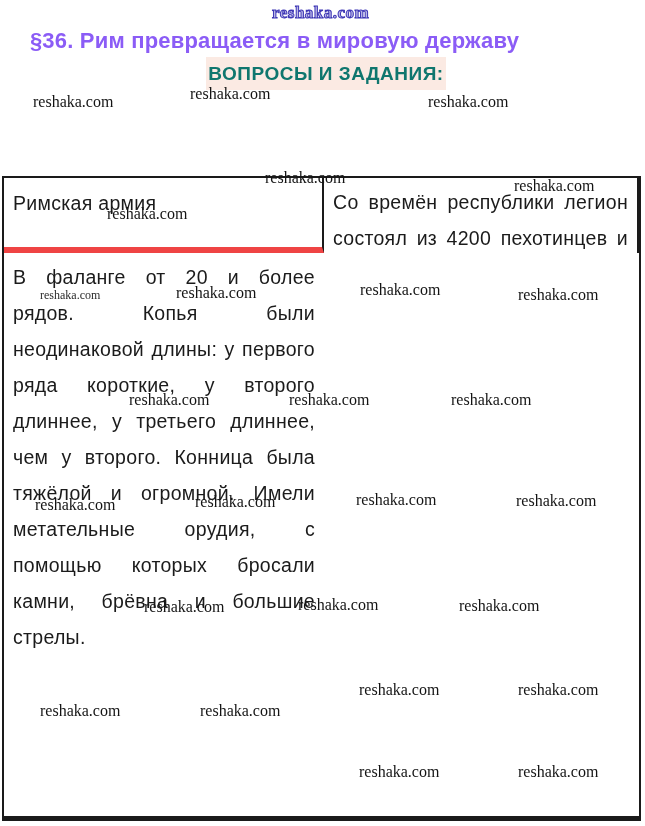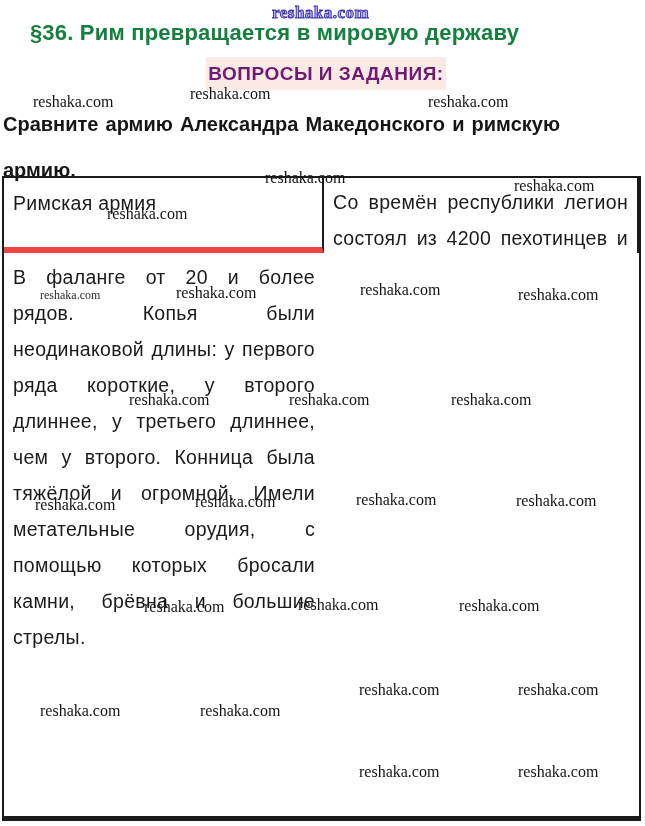--- a/index.html
+++ b/index.html
@@ -5,24 +5,24 @@
   html,body { margin:0; padding:0; background:#ffffff; }
   .page {
     position:relative;
     width:645px; height:826px;
     background:#ffffff;
     font-family:"Liberation Sans","DejaVu Sans",sans-serif;
     color:#1b1b1b;
     overflow:hidden;
   }
   .title {
-    position:absolute; left:0; top:20px; width:549px;
+    position:absolute; left:0; top:28px; width:549px;
     text-align:center;
     font-size:22px; font-weight:bold; letter-spacing:0.2px;
-    color:#15803d;
+    color:#8b5cf6;
   }
   .banner {
     position:absolute; left:206px; top:57px; width:240px; height:33px;
     display:flex; align-items:center; justify-content:center;
   }
   .banner-label {
     font-size:19px; font-weight:bold; letter-spacing:0.5px;
   }
   .question {
     position:absolute; left:3px; top:101px; width:557px;
@@ -73,24 +73,23 @@
   }
 </style>
 </head>
 <body>
 
 <div class="page">
 
   <div class="title">§36. Рим превращается в мировую державу</div>
 
   <div class="banner" style="background: rgb(251, 234, 227);">
-    <span class="banner-label" style="color: #701a75;">ВОПРОСЫ И ЗАДАНИЯ:</span>
+    <span class="banner-label" style="color: #0f766e;">ВОПРОСЫ И ЗАДАНИЯ:</span>
   </div>
 
-  <div class="question">Сравните армию Александра Македонского и римскую армию.</div>
 
   <div class="cmp-table">
 
     <div class="cell col-left row-header">
       <span>Римская армия</span>
     </div>
 
 
     <div class="cell col-left">
       <p>Со времён республики легион состоял из 4200 пехотинцев и 300 конных воинов. К началу второй Пунической войны в легионе появились особые воинские подразделения — манипулы. На вооружении у римских воинов были короткие мечи - гладиусы, длинные копья - гасты, короткие копья - дротики, мощные луки. На тело надевалась кожаная рубаха с металлическими пластинами. На ногах воины носили высокие с ремнями башмаки на прочной подошве.</p>

